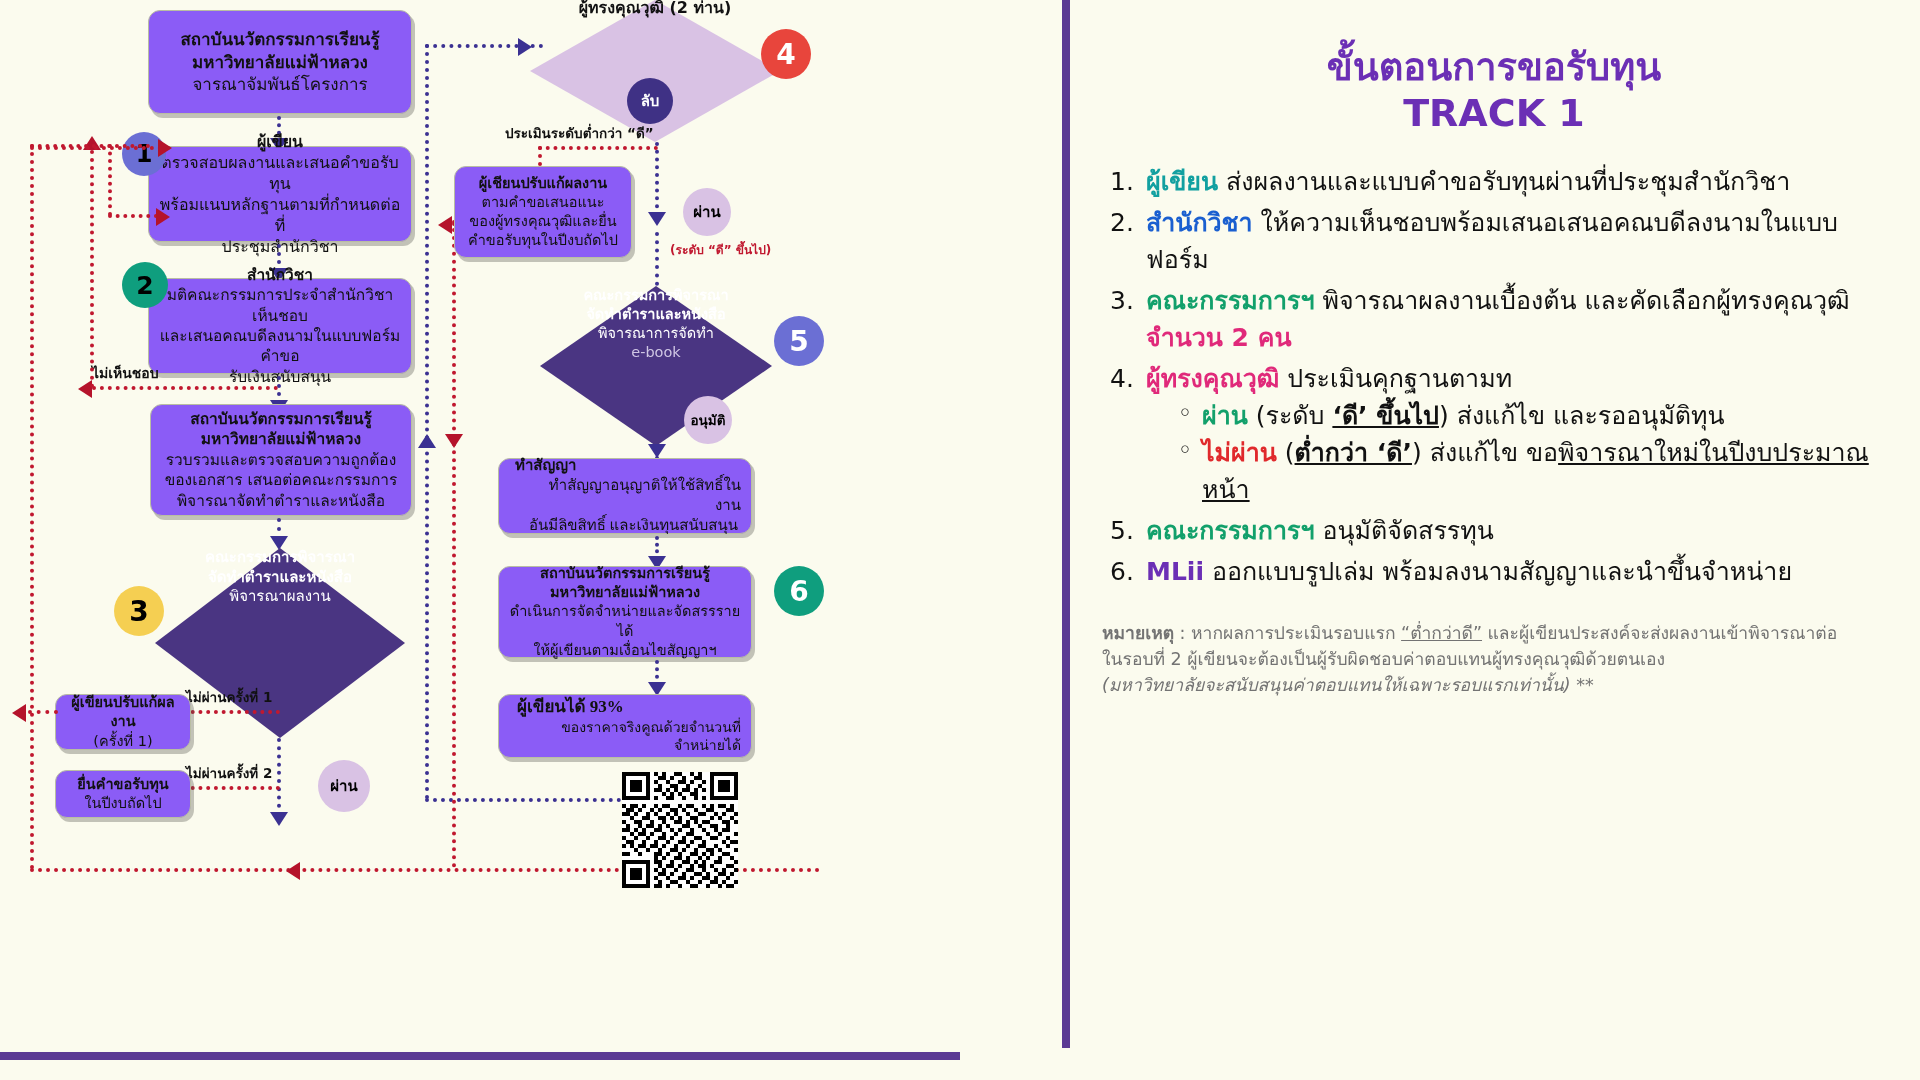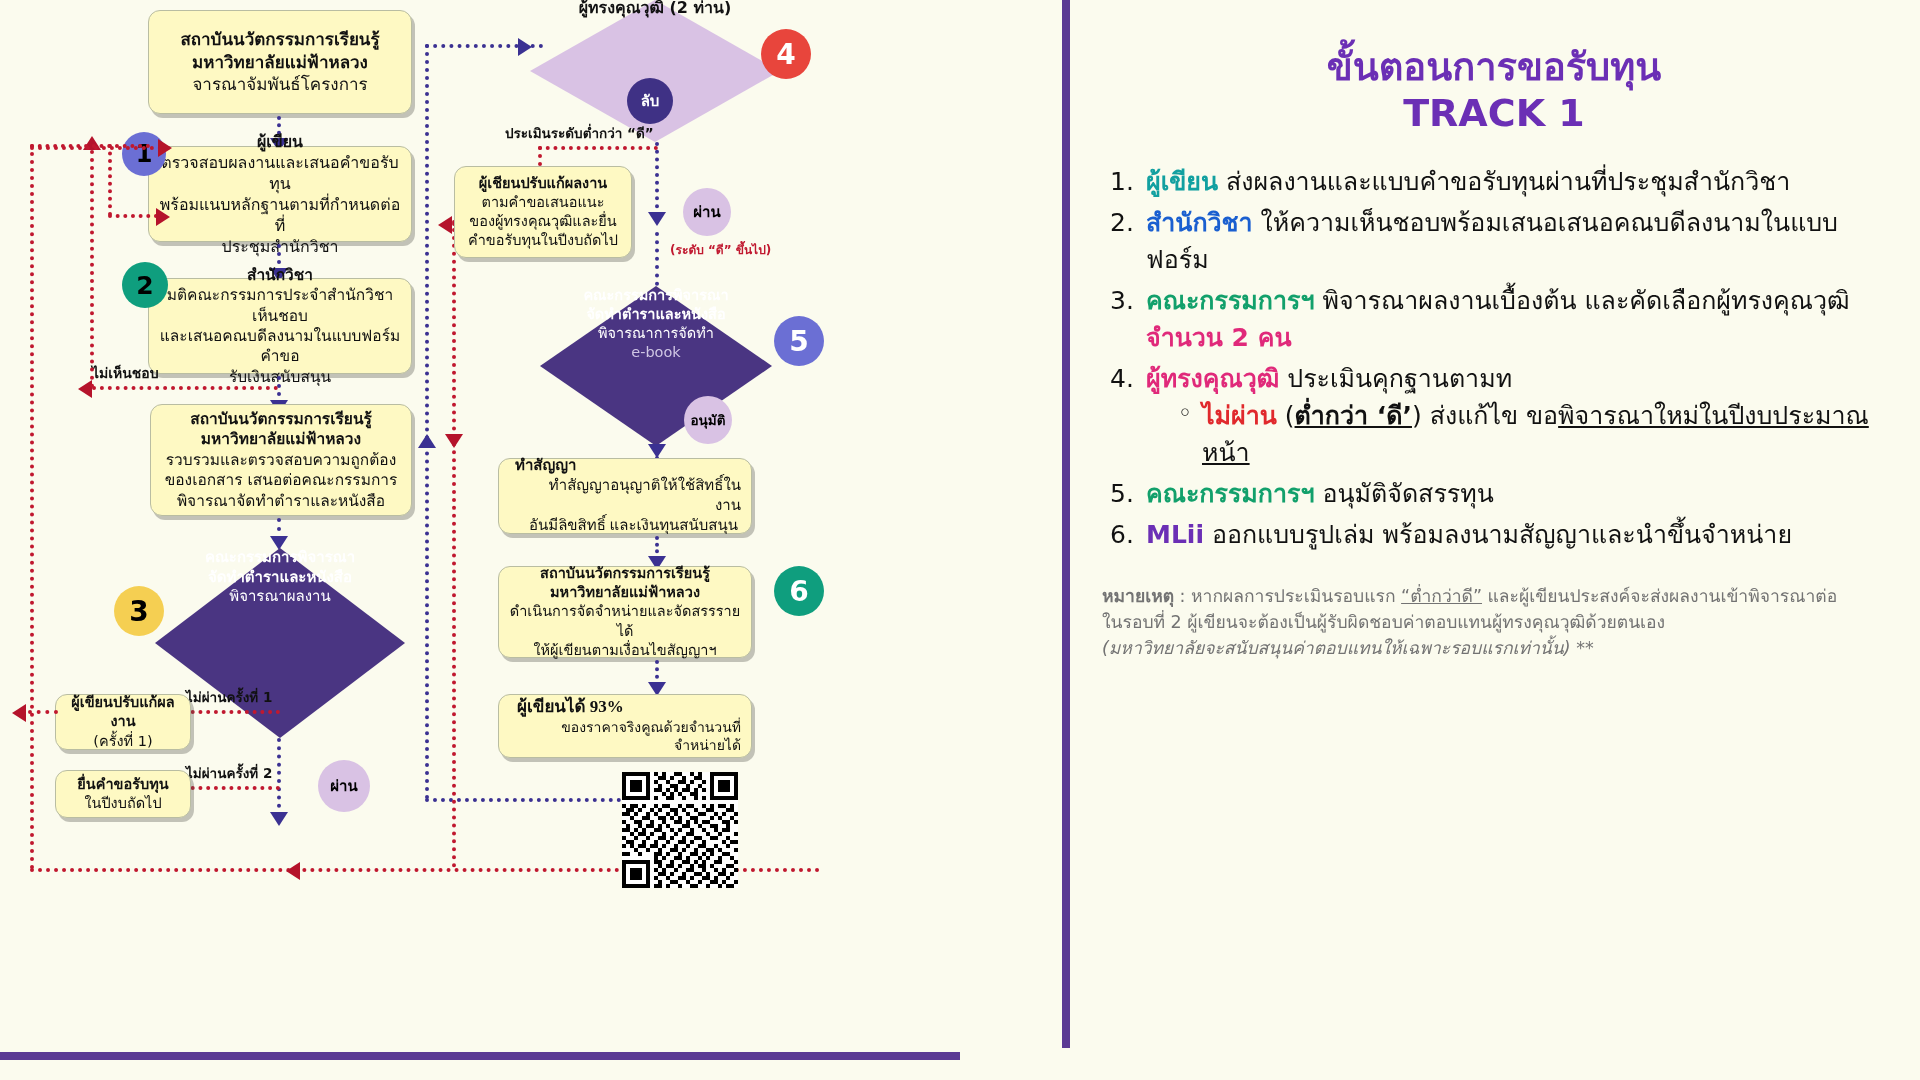--- a/index.html
+++ b/index.html
@@ -10,21 +10,21 @@
     overflow:hidden;
     position:relative;
   }
   #root{position:relative;width:1920px;height:1080px;}
 
   
   .abs{position:absolute;box-sizing:border-box;}
 
   
   .pbox{
-    background:#fef9c3;
+    background:#8b5cf6;
     border:1px solid #b9bda2;
     border-radius:12px;
     box-shadow:3px 4px 0 rgba(90,90,80,.35);
     display:flex;flex-direction:column;
     align-items:center;justify-content:center;
     text-align:center;
     color:#111;
     padding:8px 10px;
     line-height:1.32;
   }
@@ -565,20 +565,23 @@
       <li>
         <span class="kw-blue">สำนักวิชา</span><span> ให้ความเห็นชอบพร้อมเสนอเสนอคณบดีลงนามในแบบฟอร์ม</span>
       </li>
       <li>
         <span class="kw-green">คณะกรรมการฯ</span><span> พิจารณาผลงานเบื้องต้น และคัดเลือกผู้ทรงคุณวุฒิ </span><span class="kw-pink">จำนวน 2 คน</span>
       </li>
       <li>
         <span class="kw-pink">ผู้ทรงคุณวุฒิ</span><span> ประเมินคุกฐานตามท</span>
         <ul class="sub">
           <li>
+            <span class="kw-green">ผ่าน</span><span> (ระดับ </span><span class="b u">‘ดี’ ขึ้นไป</span><span>) ส่งแก้ไข และรออนุมัติทุน</span>
+          </li>
+          <li>
             <span class="kw-red">ไม่ผ่าน</span><span> (</span><span class="b u">ต่ำกว่า ‘ดี’</span><span>) ส่งแก้ไข ขอ</span><span class="u">พิจารณาใหม่ในปีงบประมาณหน้า</span>
           </li>
         </ul>
       </li>
       <li>
         <span class="kw-green">คณะกรรมการฯ</span><span> อนุมัติจัดสรรทุน</span>
       </li>
       <li>
         <span class="kw-purple">MLii</span><span> ออกแบบรูปเล่ม พร้อมลงนามสัญญาและนำขึ้นจำหน่าย</span>
       </li>

